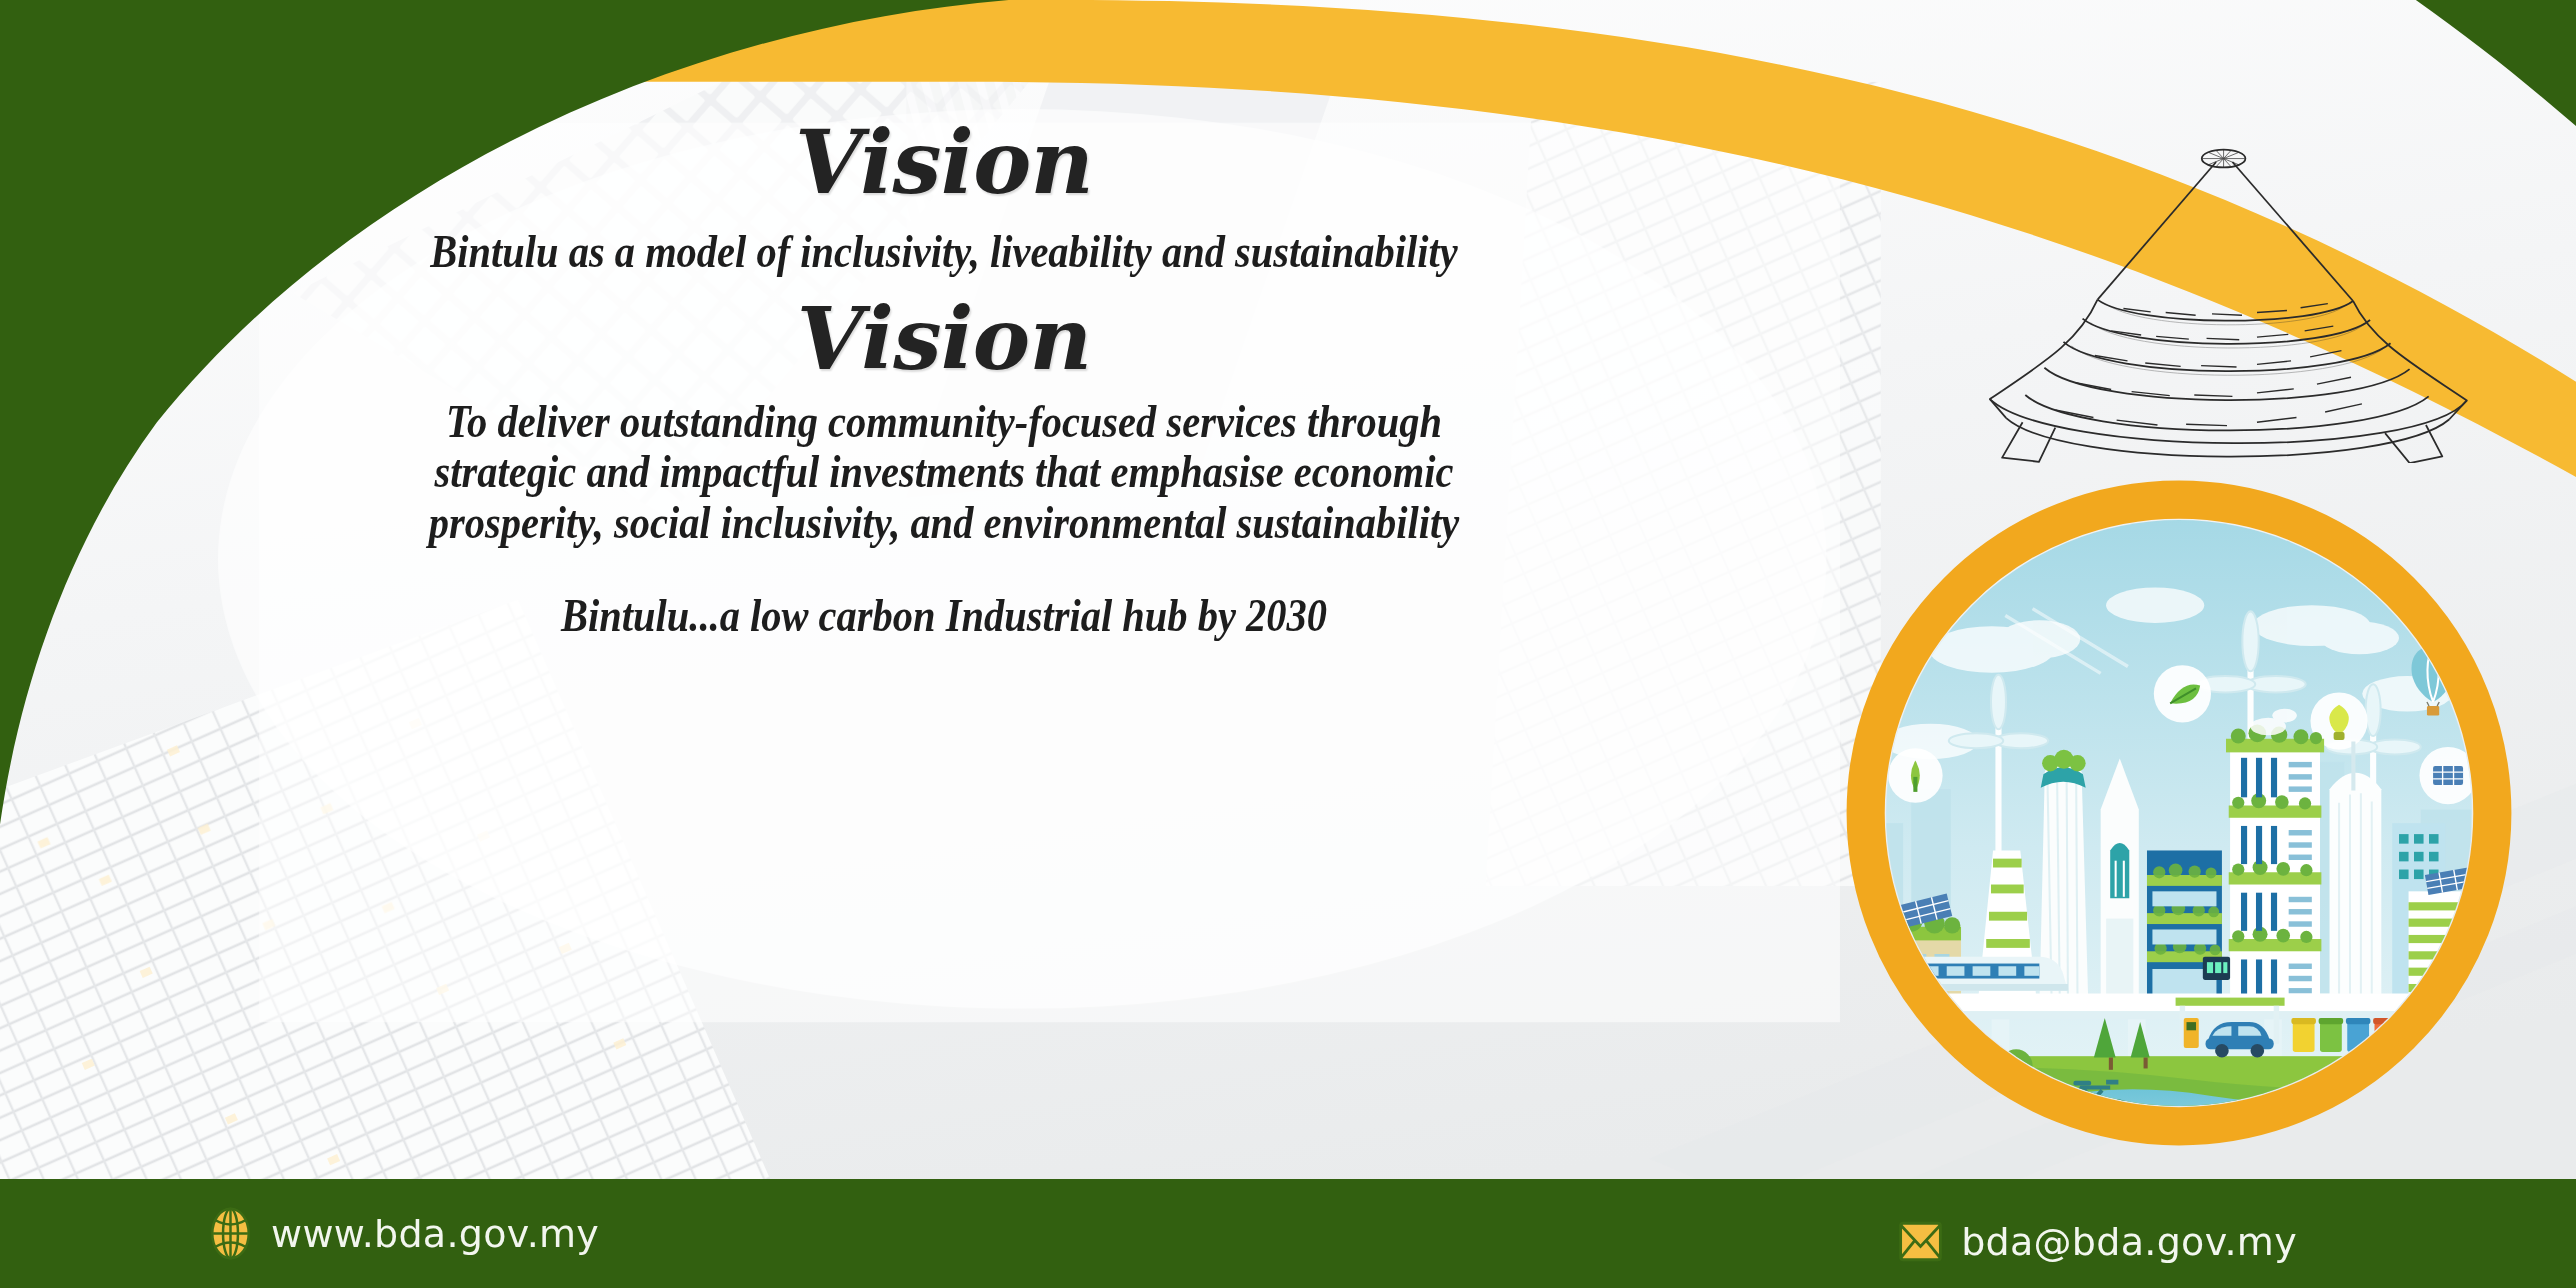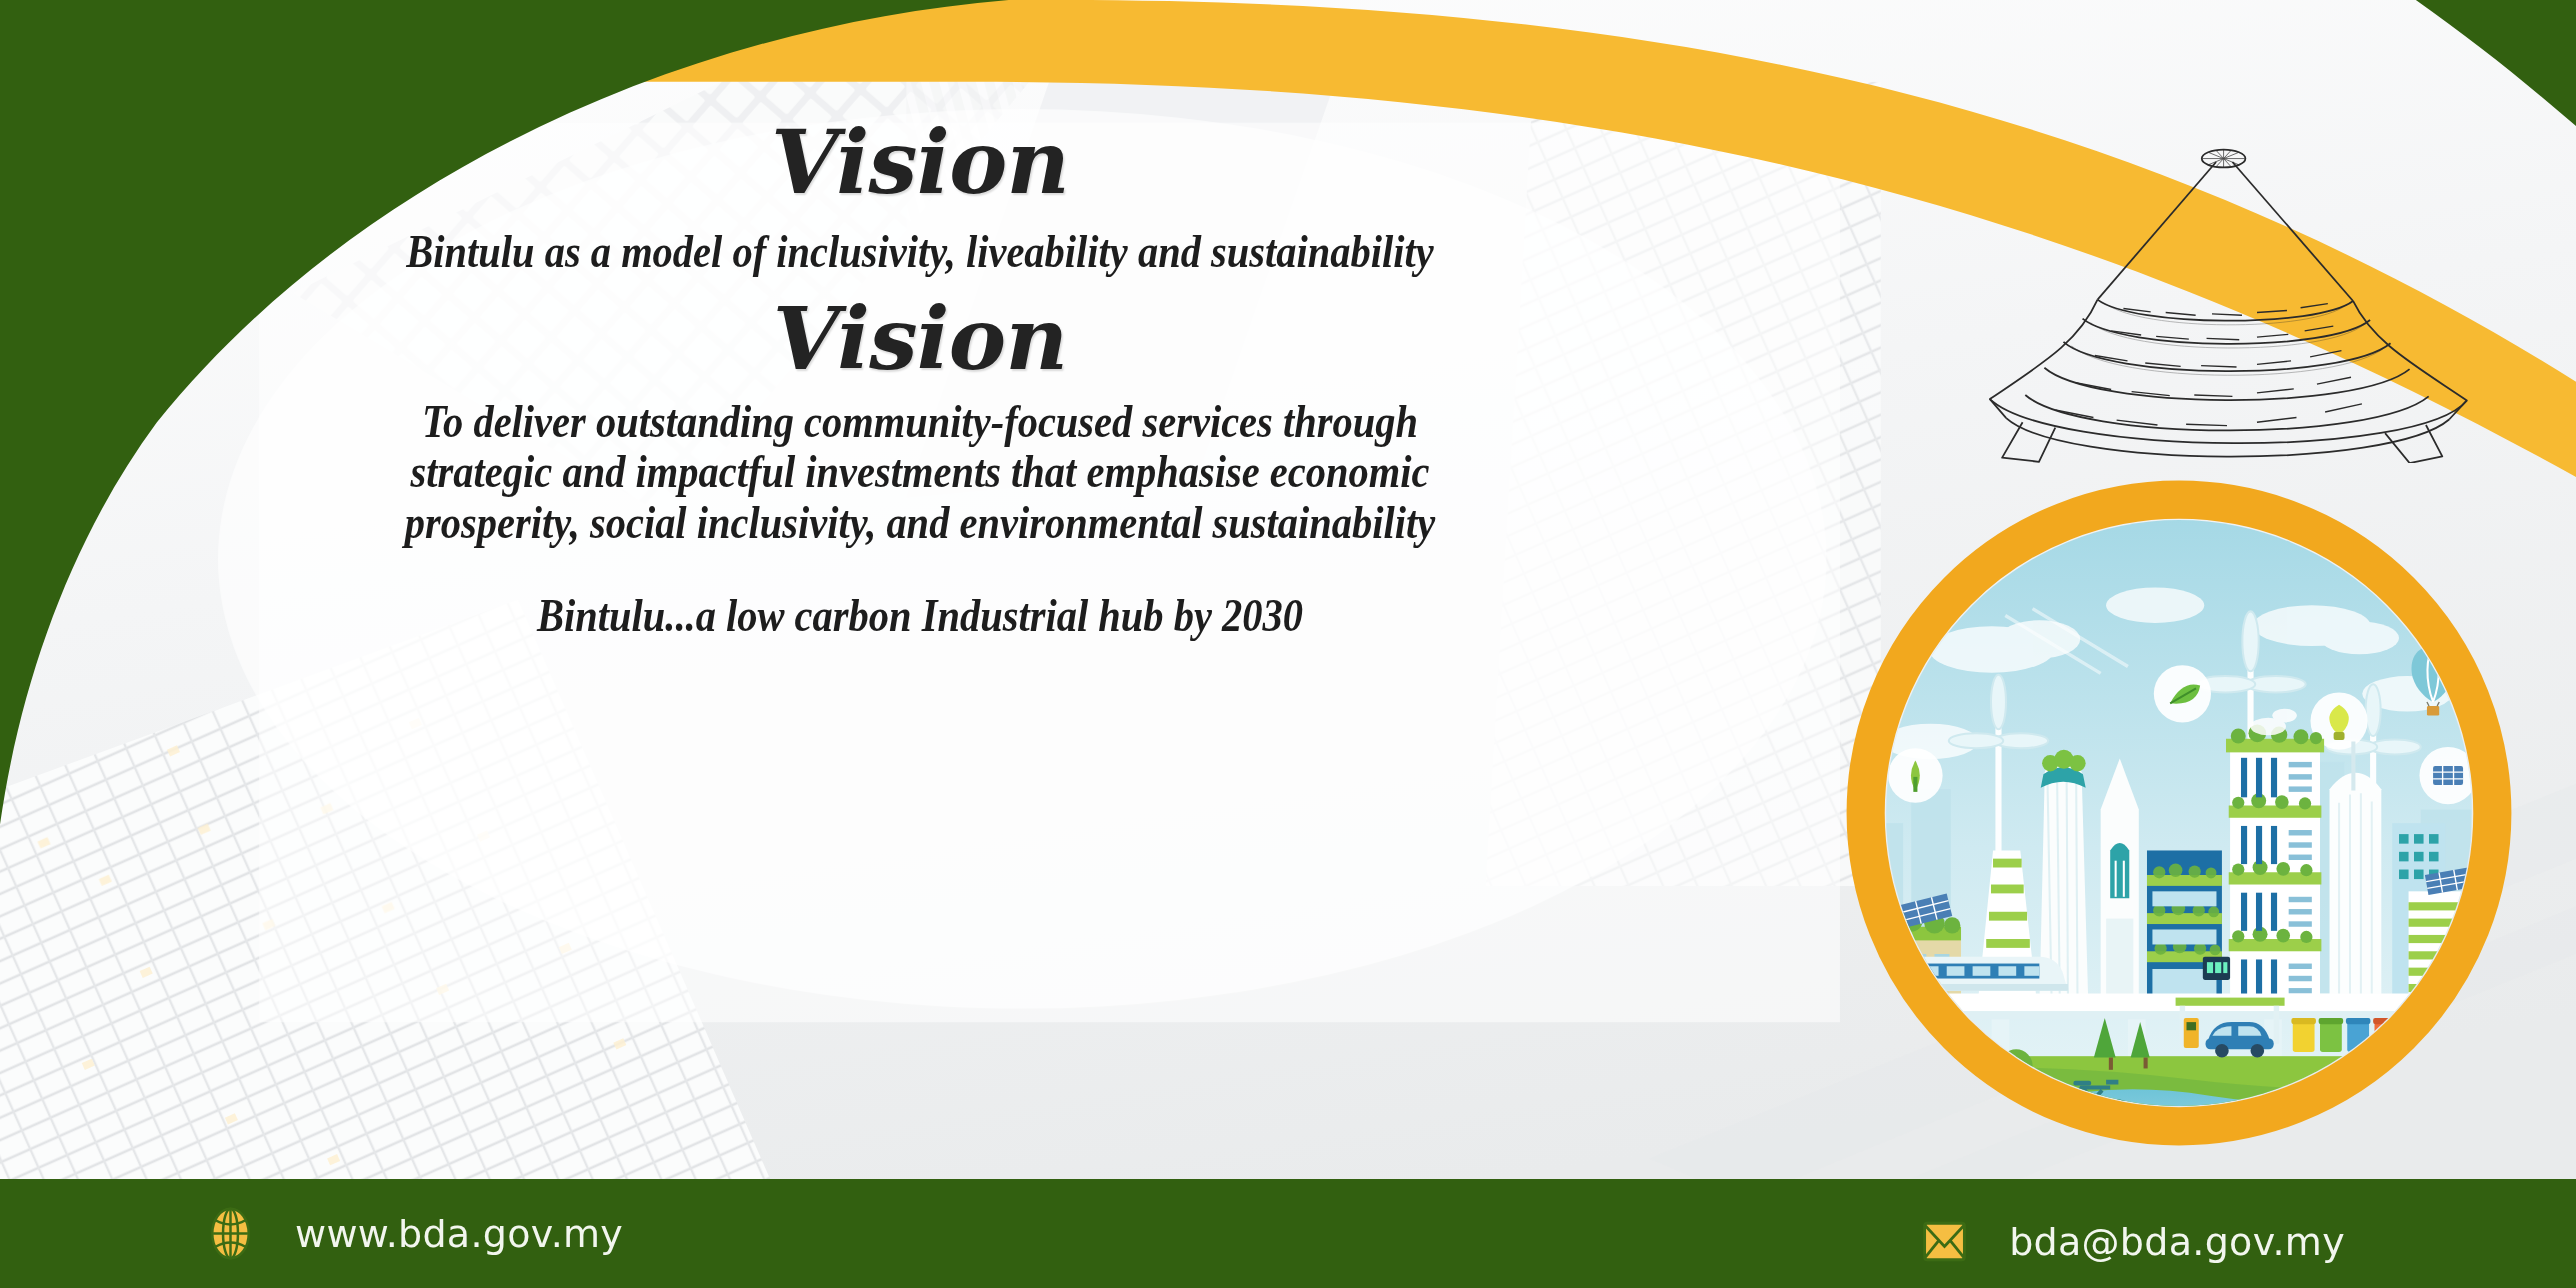--- a/index.html
+++ b/index.html
@@ -31,20 +31,21 @@
 
   
   #text-block {
     position: absolute;
     left: 0;
     top: 116px;
     width: 1840px;
     text-align: center;
     z-index: 40;
     pointer-events: none;
+    padding-left: 24px;
   }
   .heading {
     font-family: "DejaVu Serif", serif;
     font-weight: bold;
     font-style: italic;
     font-size: 87px;
     line-height: 1.08;
     color: #232323;
     letter-spacing: -0.7px;
     margin: 0;
@@ -103,21 +104,21 @@
     width: 100%;
     height: 109px;
     background: #326010;
     z-index: 50;
     display: flex;
     align-items: center;
   }
   .contact {
     display: flex;
     align-items: center;
-    gap: 38px;
+    gap: 14px;
   }
   #contact-web   { margin-left: 204px; }
   #contact-email { margin-left: 1295px; margin-top: 16px; }
   .contact-text {
     color: #f2f6ee;
     font-size: 38px;
     font-family: "DejaVu Sans", sans-serif;
     letter-spacing: 0.3px;
     white-space: nowrap;
   }

